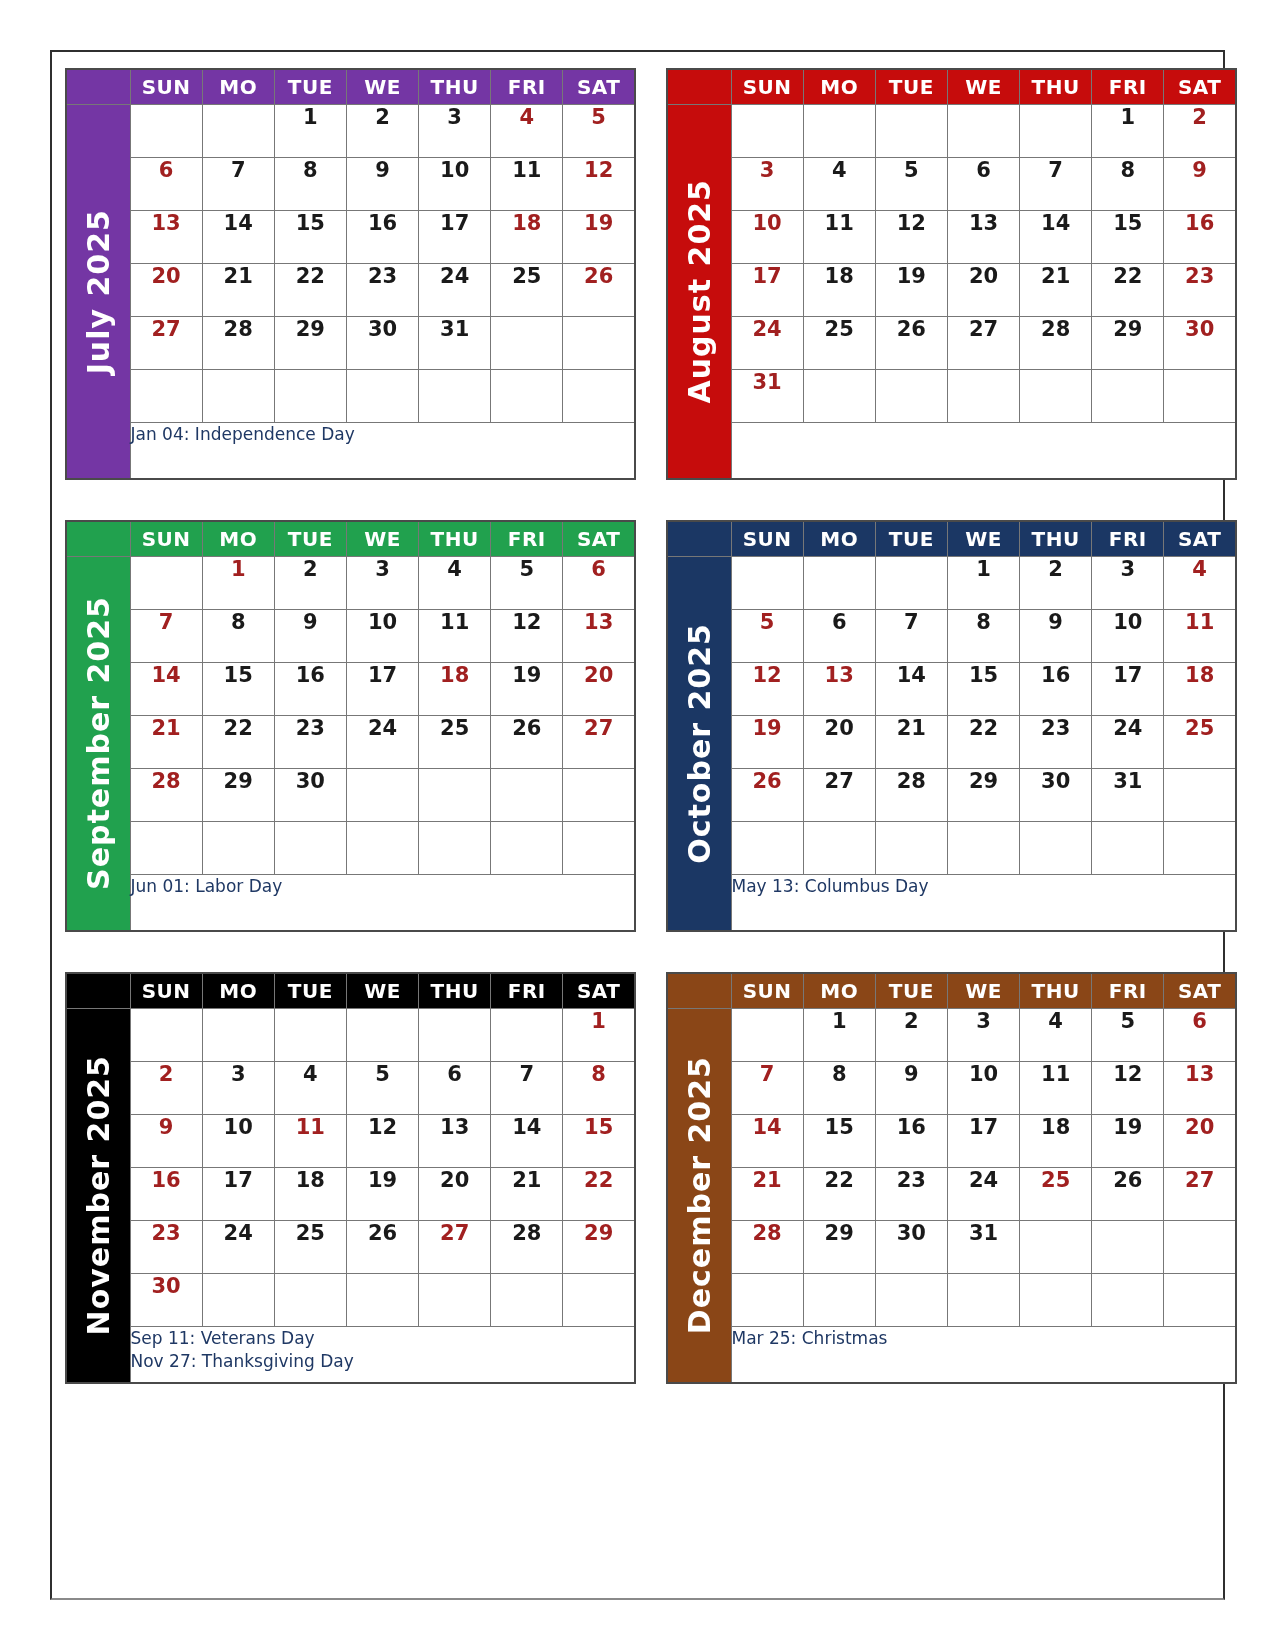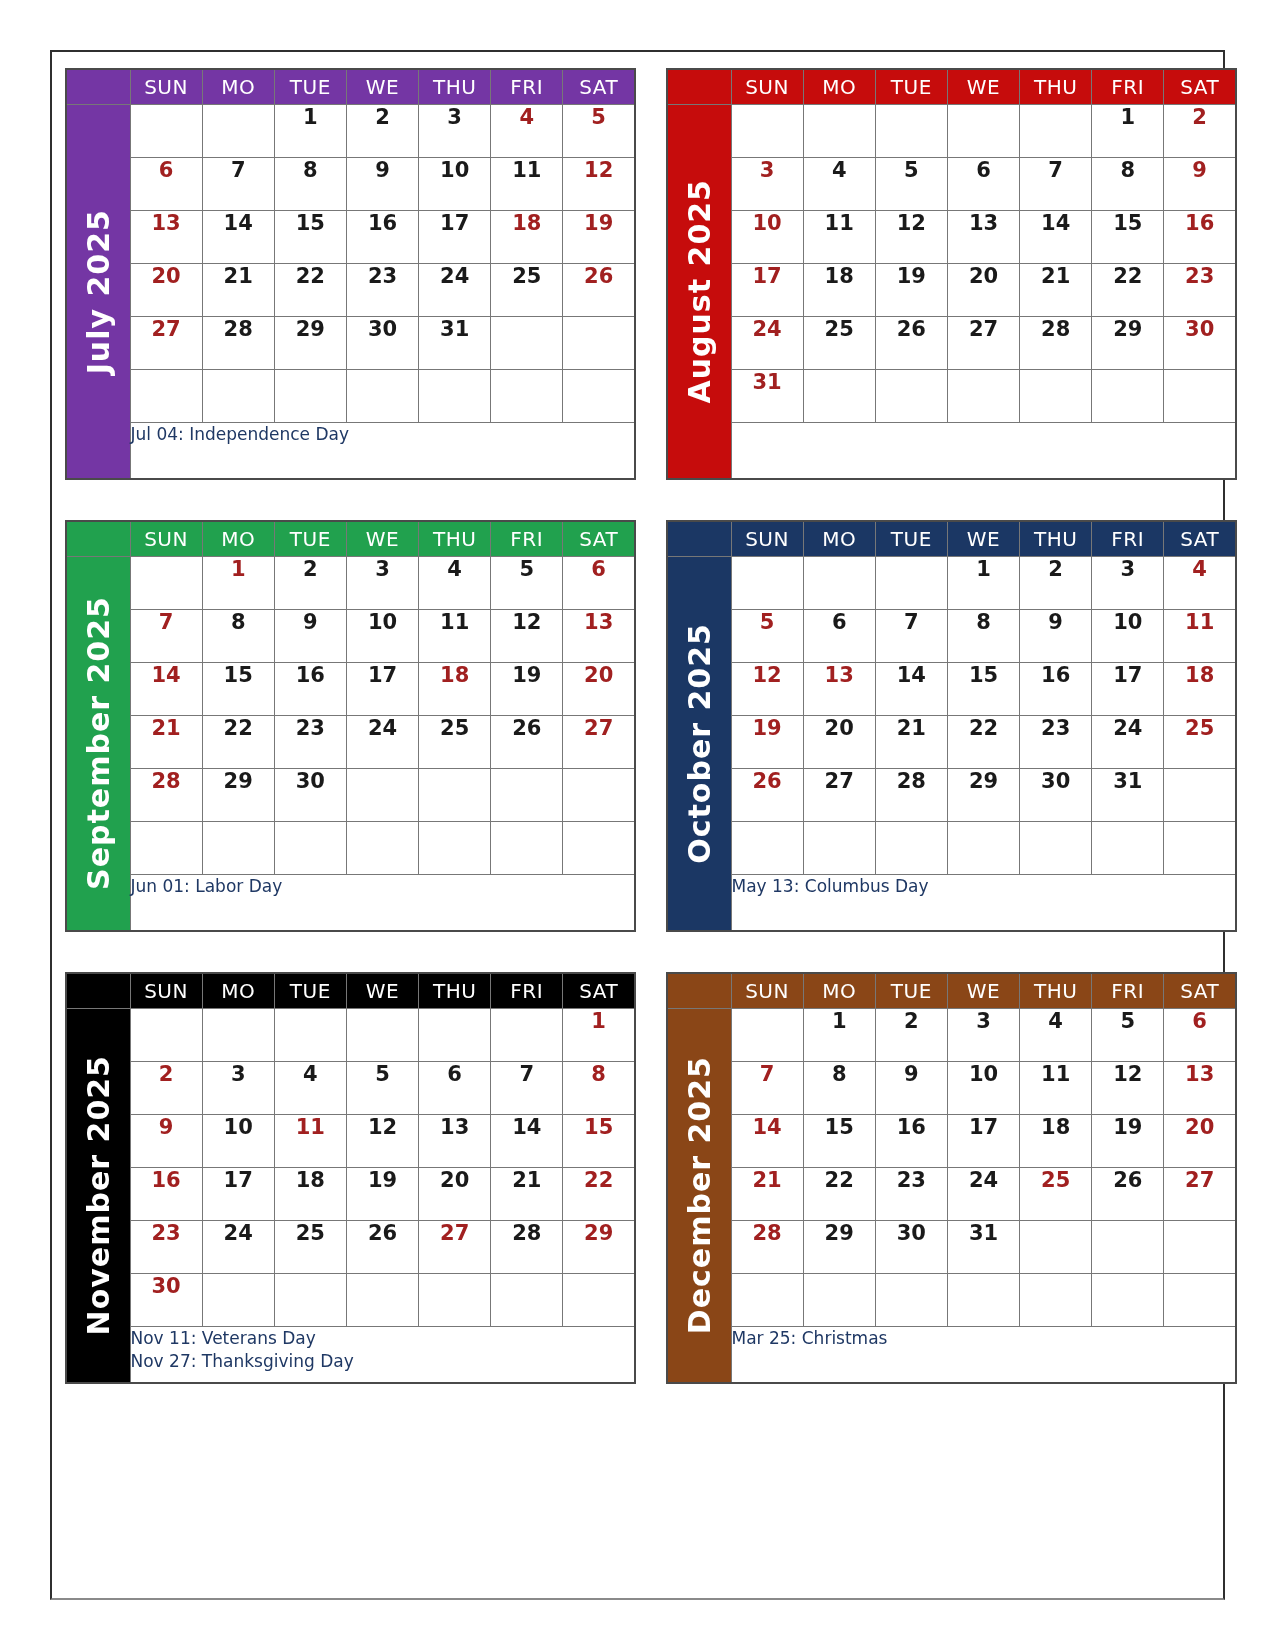--- a/index.html
+++ b/index.html
@@ -32,21 +32,21 @@
     border:1px solid var(--grid-line,#777);
     box-sizing:border-box;
     padding:0;
   }
   table.month-table{border:2px solid #4a4a4a;}
   th.corner-cell, th.weekday-cell{
     height:35px;
     background:var(--mc);
     color:#ffffff;
     font-size:20px;
-    font-weight:normal;
+    font-weight:bold;
     text-align:center;
     vertical-align:middle;
     letter-spacing:0.5px;
   }
   td.band-cell{
     width:64px;
     background:var(--mc);
     vertical-align:middle;
     text-align:center;
   }
@@ -178,21 +178,21 @@
             <td class="date-cell"></td>
             <td class="date-cell"></td>
             <td class="date-cell"></td>
             <td class="date-cell"></td>
             <td class="date-cell"></td>
             <td class="date-cell"></td>
             <td class="date-cell"></td>
           </tr>
           <tr>
             <td class="note-cell" colspan="7">
-              <div class="note-line">Jul 04: Independence Day</div>
+              <div class="note-line">Jan 04: Independence Day</div>
             </td>
           </tr>
         </tbody>
       </table>
       <table class="month-table" style="--mc: #C60C0C;">
         <colgroup>
           <col style="width: 64px;">
           <col>
           <col>
           <col>
@@ -528,21 +528,21 @@
             <td class="date-cell red">30</td>
             <td class="date-cell"></td>
             <td class="date-cell"></td>
             <td class="date-cell"></td>
             <td class="date-cell"></td>
             <td class="date-cell"></td>
             <td class="date-cell"></td>
           </tr>
           <tr>
             <td class="note-cell" colspan="7">
-              <div class="note-line">Nov 11: Veterans Day</div>
+              <div class="note-line">Sep 11: Veterans Day</div>
               <div class="note-line">Nov 27: Thanksgiving Day</div>
             </td>
           </tr>
         </tbody>
       </table>
       <table class="month-table" style="--mc: #8A4617;">
         <colgroup>
           <col style="width: 64px;">
           <col>
           <col>

